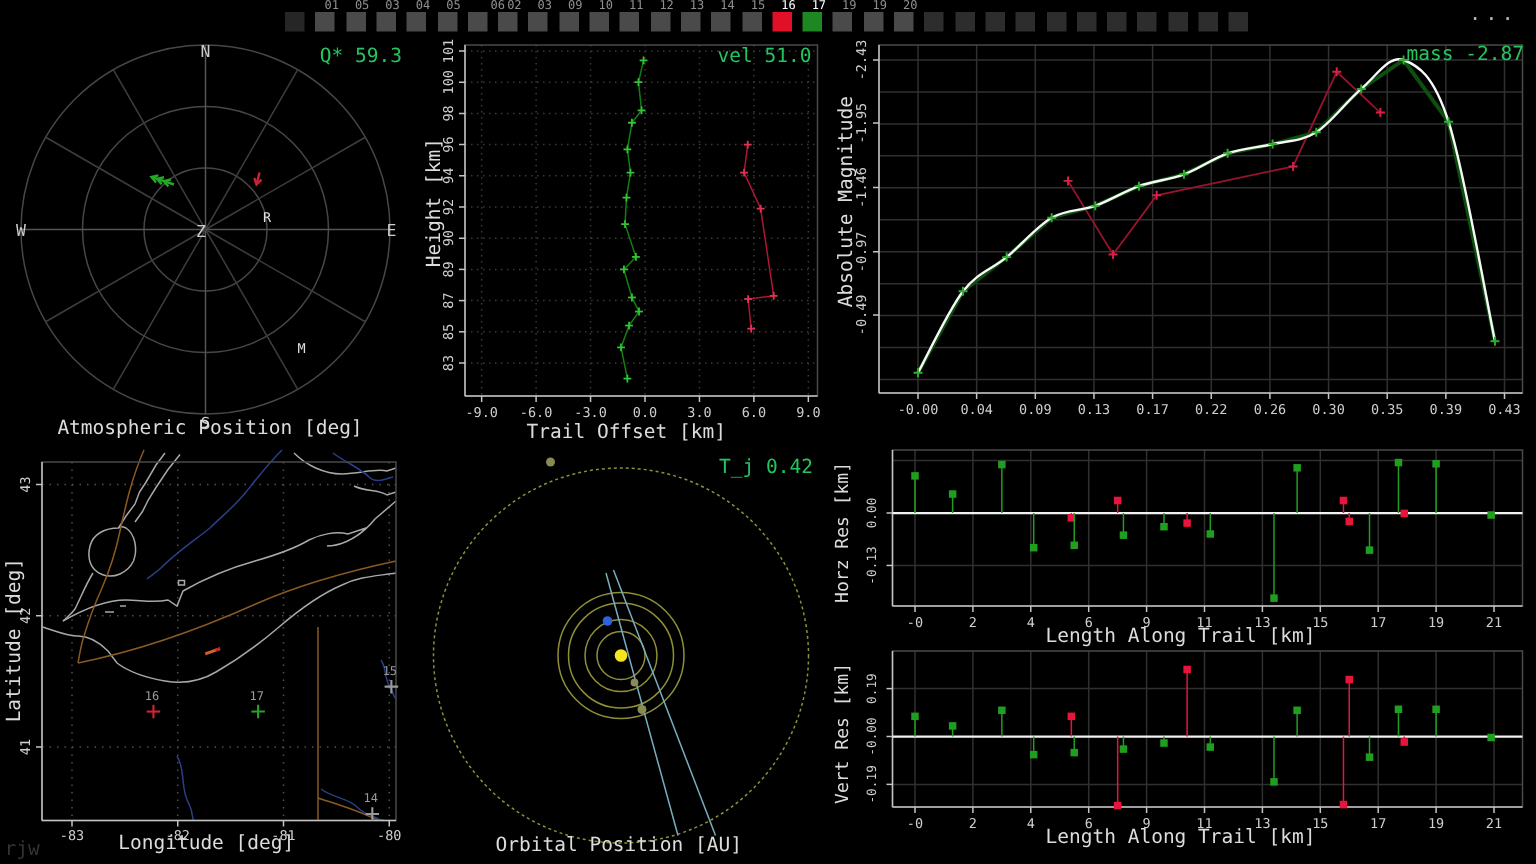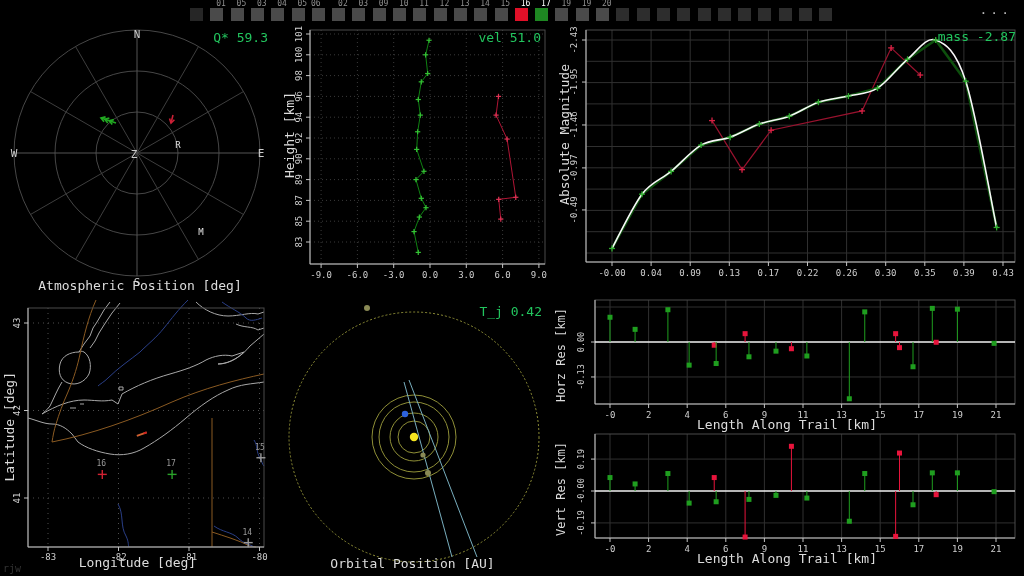--- a/index.html
+++ b/index.html
@@ -8,21 +8,21 @@
   .abs{position:absolute;}
   .panel{position:absolute;background:#000;}
   .lbl{position:absolute;color:#22c55e;font-size:13px;white-space:nowrap;}
   .title{position:absolute;color:#dcdcdc;font-size:13px;white-space:nowrap;text-align:center;}
   .vlabel{position:absolute;color:#dcdcdc;font-size:13px;white-space:nowrap;
           writing-mode:vertical-rl;transform:rotate(180deg);}
   #timestamp{position:absolute;left:8px;top:4px;font-size:13px;color:#ececec;letter-spacing:1px;}
   #more-dots{position:absolute;right:12px;top:2px;font-size:13px;color:#b8b8b8;letter-spacing:3px;cursor:default;}
   .frame-sq{position:absolute;top:8px;width:13px;height:13px;}
   .frame-num{position:absolute;top:0px;font-size:8px;color:#909090;line-height:8px;}
-  #watermark{position:absolute;left:3px;bottom:2px;font-size:10px;color:#333;}
+  #watermark{position:absolute;left:3px;bottom:2px;font-size:13px;color:#333;}
   svg{display:block;}
 </style>
 </head>
 <body>
 
 <div id="app">
 
   <div class="abs" id="topbar" style="left:0;top:0;width:1024px;height:24px;">
     <div id="frame-strip" style="position:absolute;left:0;top:0;width:1024px;height:24px;">
         <div class="frame-sq" style="left: 190px; background: rgb(38, 38, 38);"></div>
@@ -30,21 +30,21 @@
         <div class="frame-num" style="left: 216.3px;">01</div>
         <div class="frame-sq" style="left: 230.6px; background: rgb(74, 74, 74);"></div>
         <div class="frame-num" style="left: 236.6px;">05</div>
         <div class="frame-sq" style="left: 250.9px; background: rgb(74, 74, 74);"></div>
         <div class="frame-num" style="left: 256.9px;">03</div>
         <div class="frame-sq" style="left: 271.2px; background: rgb(74, 74, 74);"></div>
         <div class="frame-num" style="left: 277.2px;">04</div>
         <div class="frame-sq" style="left: 291.5px; background: rgb(74, 74, 74);"></div>
         <div class="frame-num" style="left: 297.5px;">05</div>
         <div class="frame-sq" style="left: 311.8px; background: rgb(74, 74, 74);"></div>
-        <div class="frame-num" style="left: 311px; text-align: right;">06</div>
+        <div class="frame-num" style="left: 327px; text-align: right;">06</div>
         <div class="frame-sq" style="left: 332.1px; background: rgb(74, 74, 74);"></div>
         <div class="frame-num" style="left: 338.1px;">02</div>
         <div class="frame-sq" style="left: 352.4px; background: rgb(74, 74, 74);"></div>
         <div class="frame-num" style="left: 358.4px;">03</div>
         <div class="frame-sq" style="left: 372.7px; background: rgb(74, 74, 74);"></div>
         <div class="frame-num" style="left: 378.7px;">09</div>
         <div class="frame-sq" style="left: 393px; background: rgb(74, 74, 74);"></div>
         <div class="frame-num" style="left: 399px;">10</div>
         <div class="frame-sq" style="left: 413.3px; background: rgb(74, 74, 74);"></div>
         <div class="frame-num" style="left: 419.3px;">11</div>
@@ -214,20 +214,21 @@
         <line x1="224.477" y1="115.03999999999995" x2="229.677" y2="115.03999999999995" stroke="#e03355" stroke-width="1.2"></line>
         <line x1="227.077" y1="112.43999999999996" x2="227.077" y2="117.63999999999994" stroke="#e03355" stroke-width="1.2"></line>
         <line x1="233.189" y1="173.28000000000003" x2="238.38899999999998" y2="173.28000000000003" stroke="#e03355" stroke-width="1.2"></line>
         <line x1="235.789" y1="170.68000000000004" x2="235.789" y2="175.88000000000002" stroke="#e03355" stroke-width="1.2"></line>
         <line x1="216.12800000000001" y1="175.36000000000007" x2="221.328" y2="175.36000000000007" stroke="#e03355" stroke-width="1.2"></line>
         <line x1="218.728" y1="172.76000000000008" x2="218.728" y2="177.96000000000006" stroke="#e03355" stroke-width="1.2"></line>
         <line x1="218.185" y1="195.11999999999998" x2="223.385" y2="195.11999999999998" stroke="#e03355" stroke-width="1.2"></line>
         <line x1="220.785" y1="192.51999999999998" x2="220.785" y2="197.71999999999997" stroke="#e03355" stroke-width="1.2"></line>
       </svg>
     <div class="lbl" style="right:14px;top:6px;">vel 51.0</div>
+    <div class="title" style="left:0;width:275px;top:257px;">Trail Offset [km]</div>
     <div class="vlabel" style="left:2px;top:68px;">Height [km]</div>
   </div>
 
   <div class="panel" style="left:555px;top:24px;width:469px;height:272px;">
     <svg id="mag-svg" width="469" height="272" viewBox="0 0 469 272">
         <line x1="31" y1="16" x2="460" y2="16" stroke="#303030" stroke-width="1"></line>
         <line x1="31" y1="37.3" x2="460" y2="37.3" stroke="#303030" stroke-width="1"></line>
         <line x1="31" y1="58.6" x2="460" y2="58.6" stroke="#303030" stroke-width="1"></line>
         <line x1="31" y1="79.9" x2="460" y2="79.9" stroke="#303030" stroke-width="1"></line>
         <line x1="31" y1="101.2" x2="460" y2="101.2" stroke="#303030" stroke-width="1"></line>

